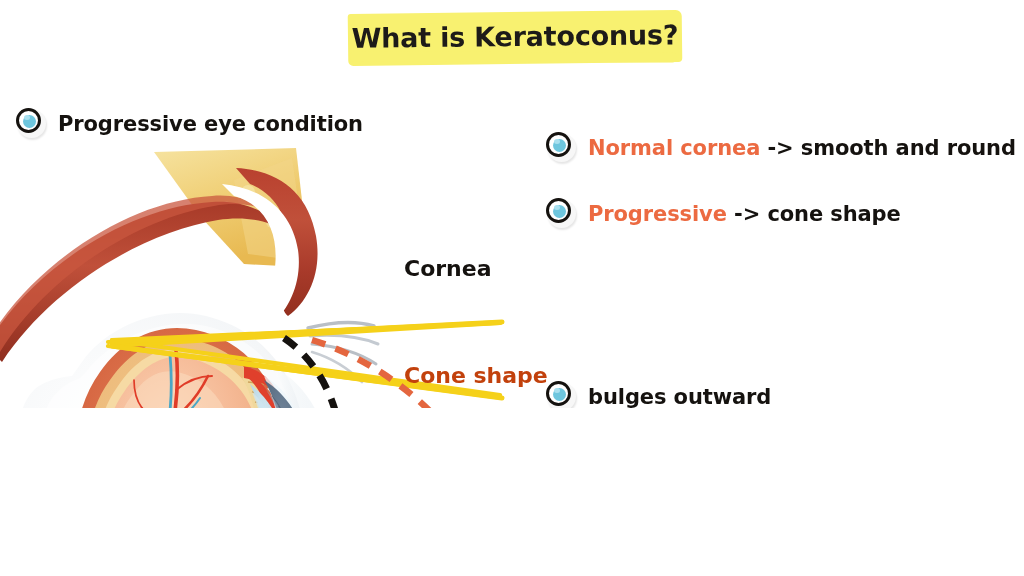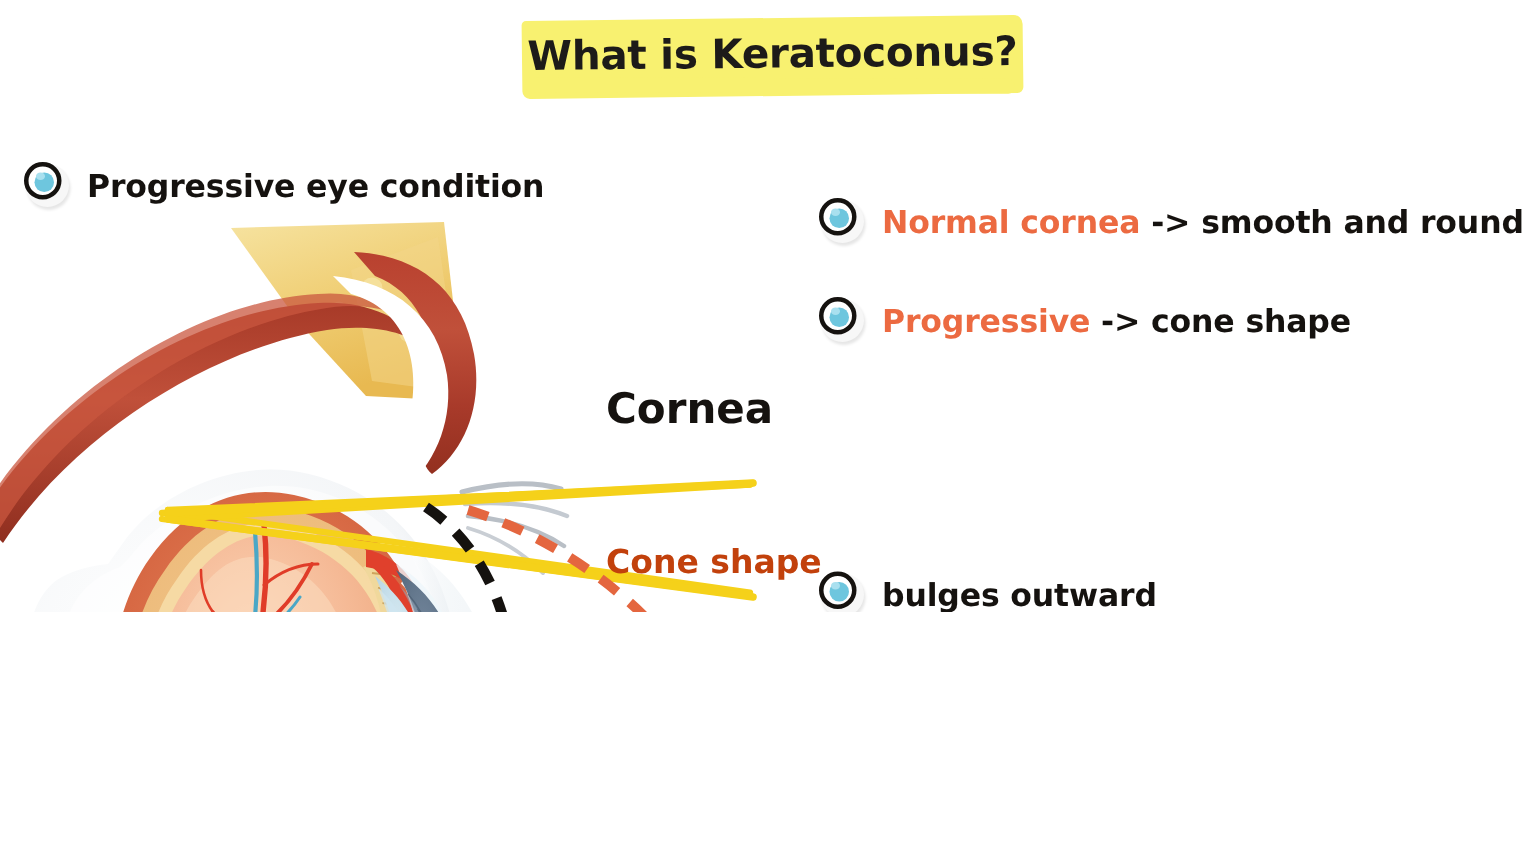--- a/index.html
+++ b/index.html
@@ -137,21 +137,21 @@
   #bullet-kerato      { left: 546px; top: 198px; }
   #bullet-thinner     { left: 546px; top: 318px; }
   #bullet-bulges      { left: 546px; top: 381px; }
 
   
   #label-cornea {
     position: absolute;
     left: 404px;
     top: 256px;
     font-family: "DejaVu Sans", sans-serif;
-    font-size: 28px;
+    font-size: 22px;
     font-weight: bold;
     color: #15120f;
     white-space: nowrap;
   }
   #label-cone-shape {
     position: absolute;
     left: 404px;
     top: 363px;
     font-family: "DejaVu Sans", sans-serif;
     font-size: 22px;

